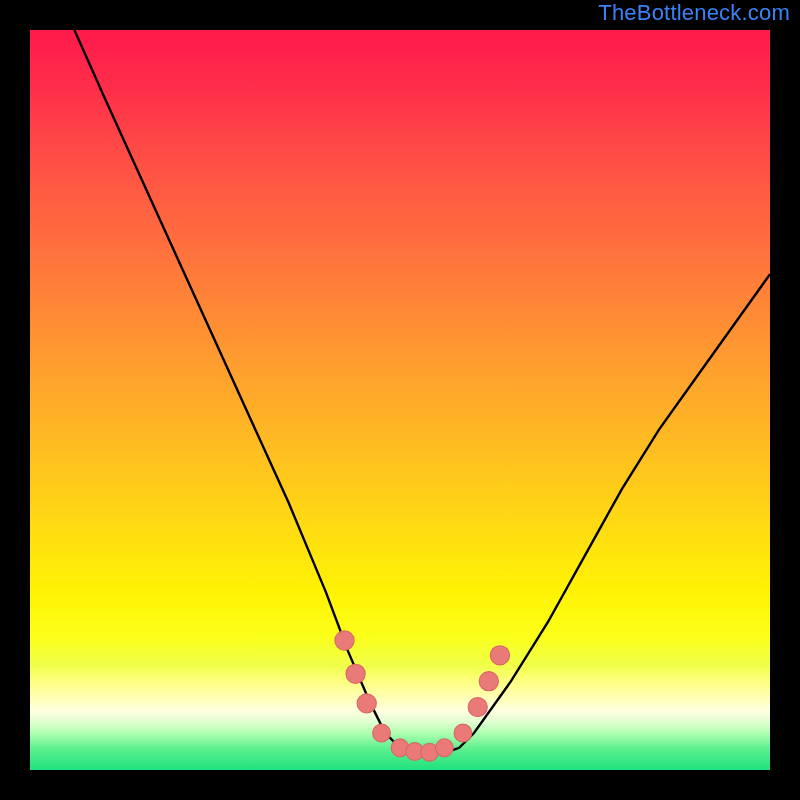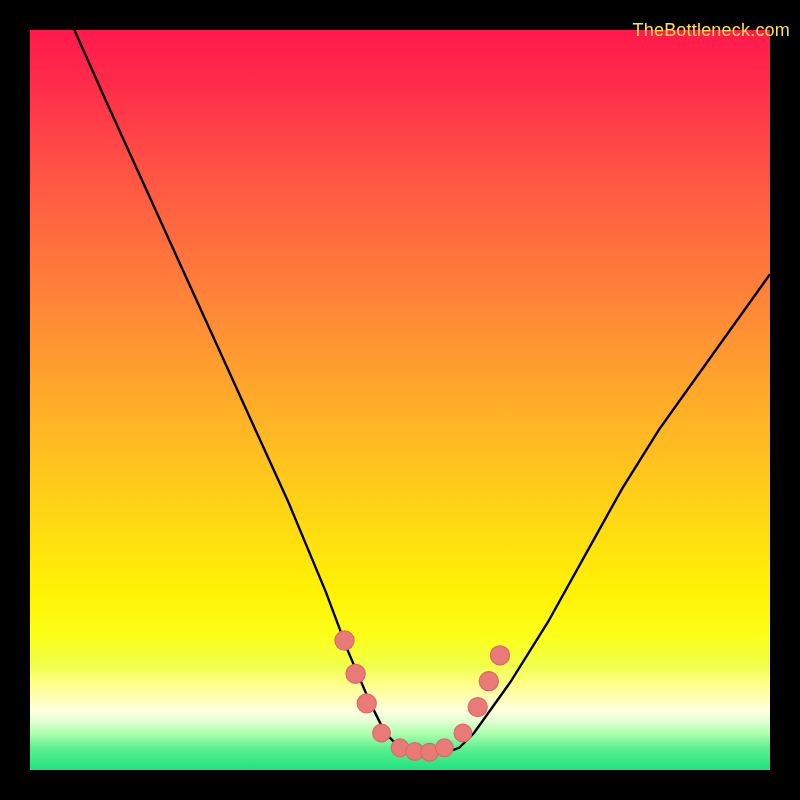--- a/index.html
+++ b/index.html
@@ -50,24 +50,24 @@
     );
   }
   .curve-svg {
     position: absolute;
     inset: 0;
     width: 100%;
     height: 100%;
   }
   .watermark {
     position: absolute;
-    top: 20px;
+    top: 0;
     right: 10px;
-    color: #fde047;
-    font-size: 18px;
+    color: #3b82f6;
+    font-size: 22px;
     letter-spacing: 0.2px;
     font-weight: 400;
   }
 </style>
 </head>
 <body>
 
 <div class="frame">
   <div class="plot">
     <div class="gradient"></div>

